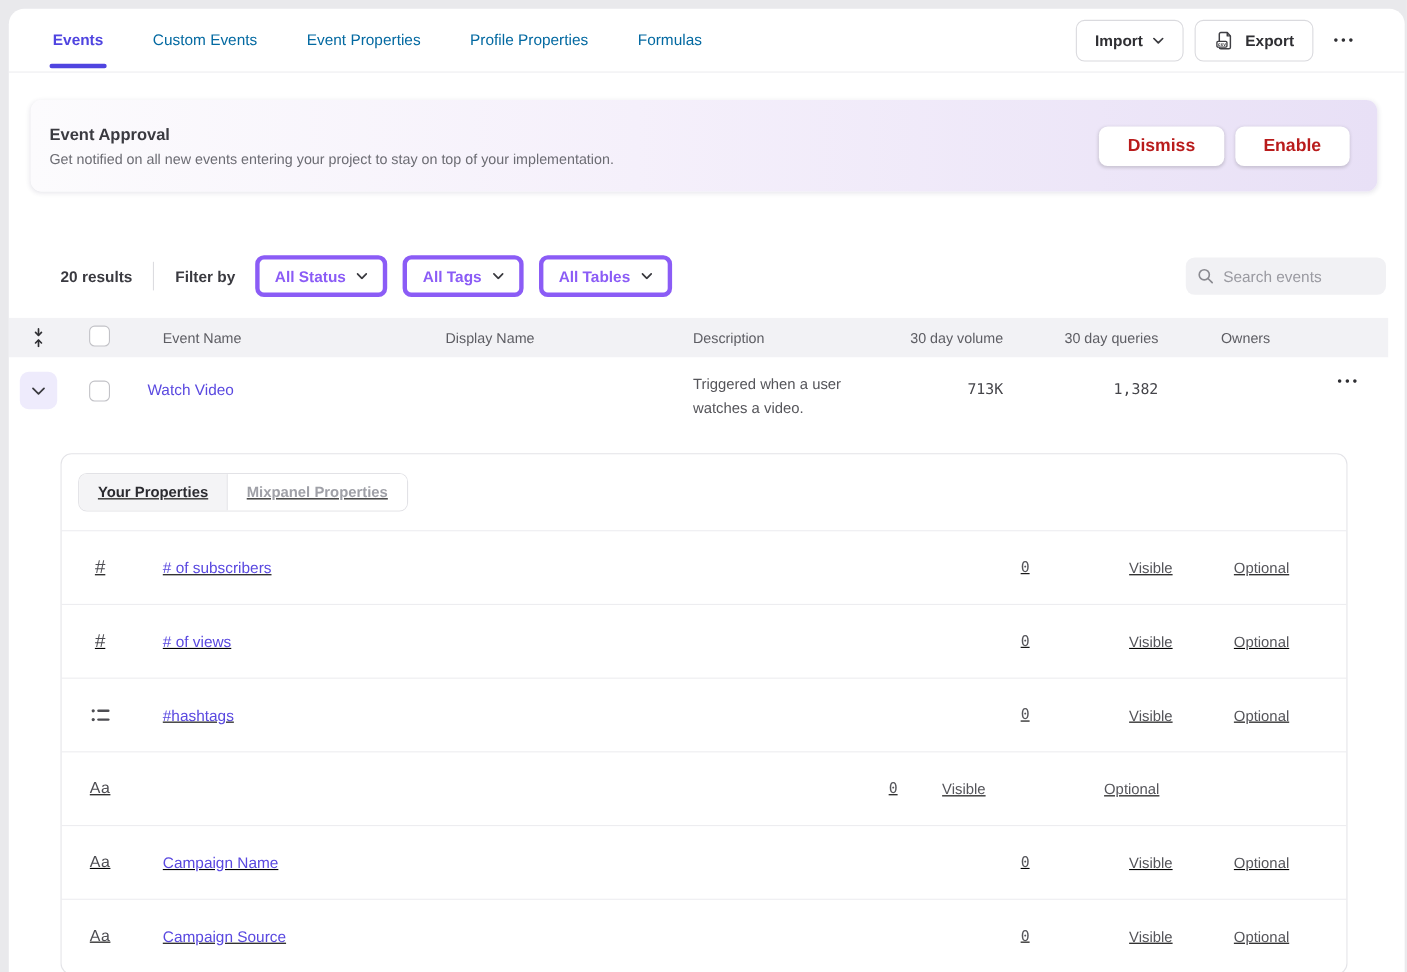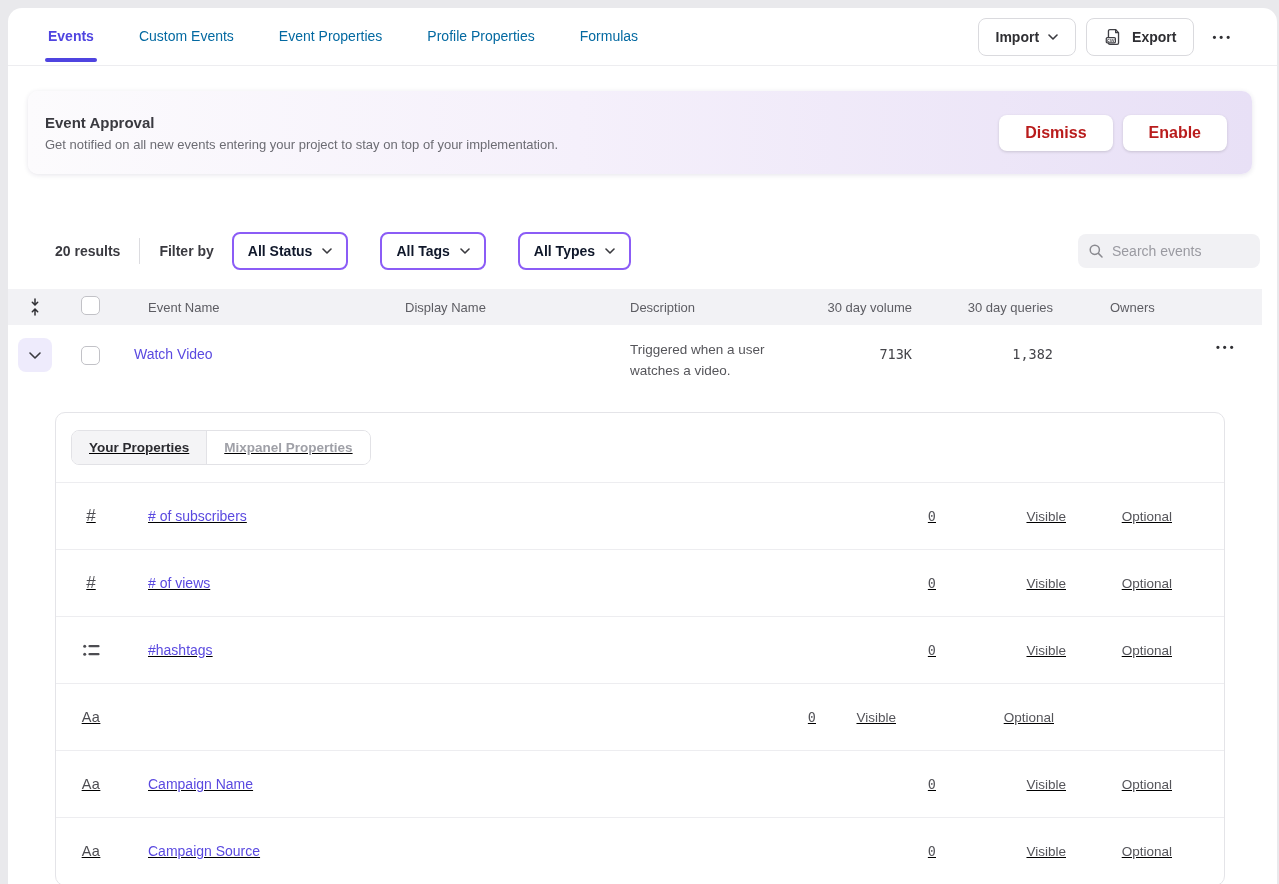--- a/index.html
+++ b/index.html
@@ -32,21 +32,21 @@
   .banner-title { font-size:15px; font-weight:700; color:#3a3a40; }
   .banner-desc { font-size:13px; color:#6c6c73; margin-top:6px; }
   .banner-actions { margin-left:auto; display:flex; gap:10px; }
   .banner-btn { height:36px; padding:0 26px; background:#fff; border:none; border-radius:8px; font-size:16px; font-weight:600; color:#b91c1c; box-shadow:0 1px 3px rgba(0,0,0,0.15); cursor:pointer; font-family:inherit; }
 
   
   .filter-row { margin-top:58px; display:flex; align-items:center; padding:0 17px 0 47px; height:38px; }
   .results-count { font-size:14px; font-weight:600; color:#3a3a40; }
   .vdivider { width:1px; height:26px; background:#dcdce0; margin:0 19px; }
   .filter-by { font-size:14px; font-weight:600; color:#3a3a40; margin-right:18px; }
-  .pill { height:38px; border:2px solid #8b5cf6; border-radius:8px; padding:0 14px; display:inline-flex; gap:10px; align-items:center; font-size:14px; font-weight:600; color:#0f172a; margin-right:32px; background:#fff; cursor:pointer; }
+  .pill { height:38px; border:4px solid #8b5cf6; border-radius:8px; padding:0 14px; display:inline-flex; gap:10px; align-items:center; font-size:14px; font-weight:600; color:#8b5cf6; margin-right:14px; background:#fff; cursor:pointer; }
   .search-box { margin-left:auto; width:182px; height:34px; background:#f1f1f4; border-radius:8px; display:flex; align-items:center; padding:0 10px; gap:8px; }
   .search-box input { border:none; background:transparent; outline:none; font-size:14px; color:#3a3a40; width:100%; font-family:inherit; }
   .search-box input::placeholder { color:#9a9aa1; }
 
   
   .tgrid { display:grid; grid-template-columns:54px 72px 257px 225px 172px 132px 140px 150px 1fr; margin-right:15px; }
   .table-header { margin-top:19px; height:36px; background:#f2f2f5; align-items:center; font-size:13px; color:#5d5d63; }
   .cell-pad { padding-left:14px; }
   .num-right { text-align:right; padding-right:8px; }
   .num-right2 { text-align:right; padding-right:7px; }
@@ -146,21 +146,21 @@
     </span>
     <span class="pill">
       <span>All Tags</span>
       <span>
           <svg width="10" height="6" viewBox="0 0 10 6">
             <polyline points="1,1 5,5 9,1" fill="none" stroke="#3a3a3f" stroke-width="1.6" stroke-linecap="round" stroke-linejoin="round"></polyline>
           </svg>
         </span>
     </span>
     <span class="pill">
-      <span>All Types</span>
+      <span>All Tables</span>
       <span>
           <svg width="10" height="6" viewBox="0 0 10 6">
             <polyline points="1,1 5,5 9,1" fill="none" stroke="#3a3a3f" stroke-width="1.6" stroke-linecap="round" stroke-linejoin="round"></polyline>
           </svg>
         </span>
     </span>
     <div class="search-box">
       <span>
         <svg width="16" height="16" viewBox="0 0 16 16">
             <circle cx="6.8" cy="6.8" r="4.6" fill="none" stroke="#8a8a90" stroke-width="1.5"></circle>

